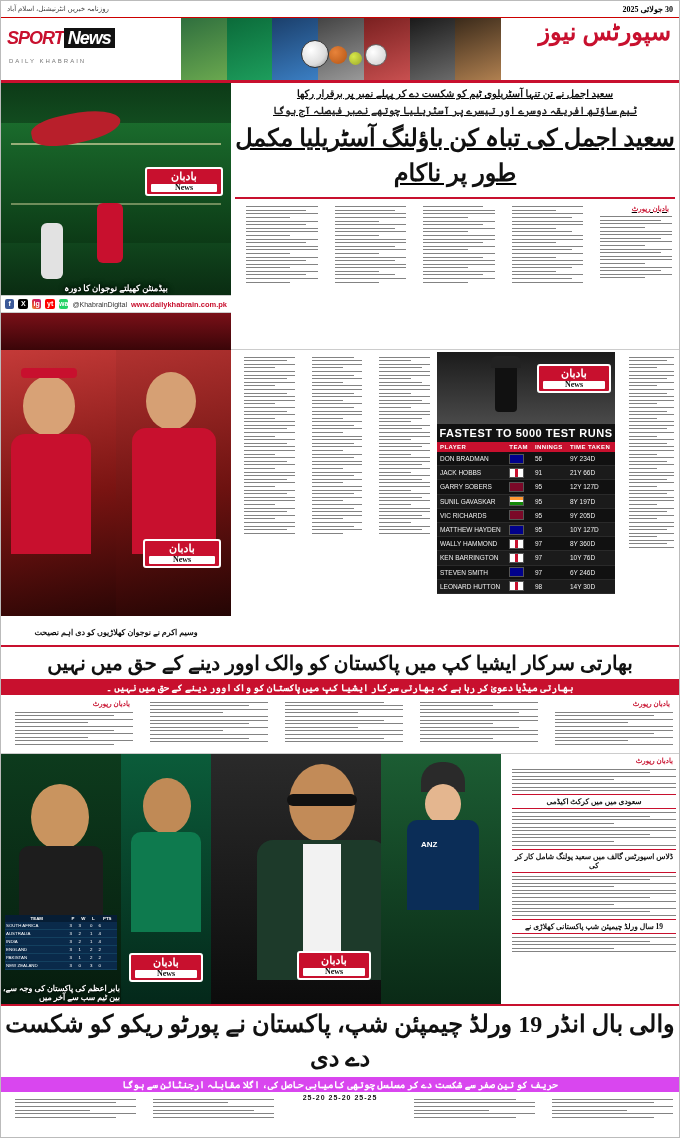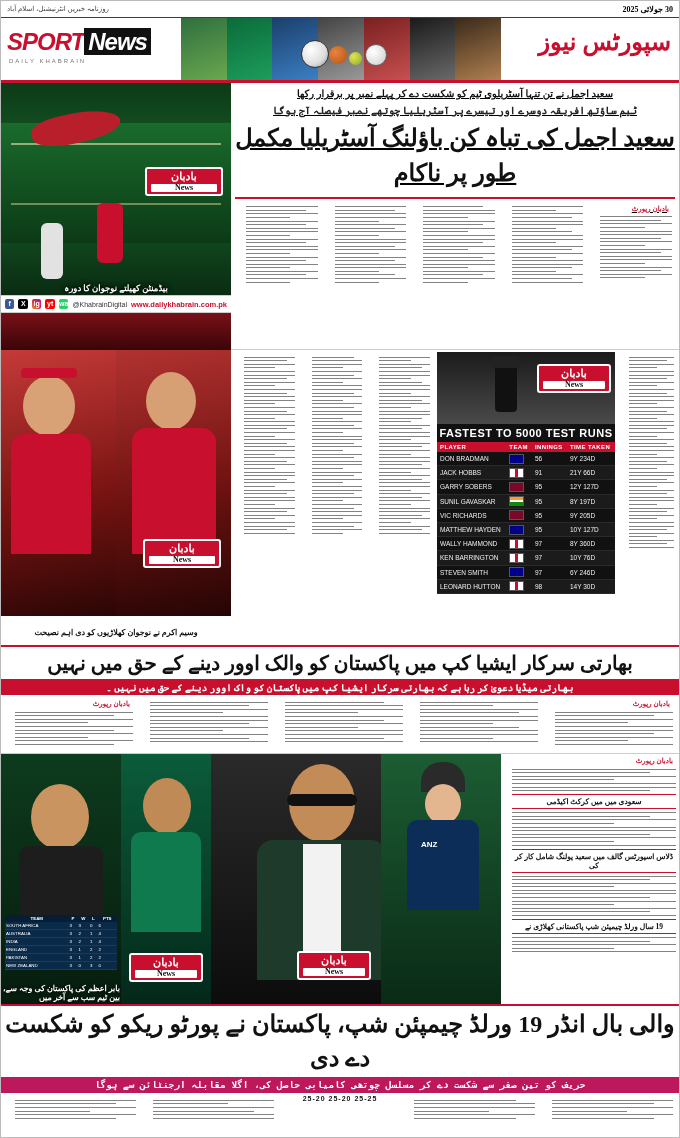--- a/index.html
+++ b/index.html
@@ -12,33 +12,33 @@
     height:16px;background:#ffffff;border-bottom:1px solid #c00;
     display:flex;align-items:center;justify-content:space-between;
     padding:0 6px;font-size:8px;color:#222;direction:rtl;
   }
   .topbar .date{font-weight:bold;color:#000;}
   .masthead{
     height:62px;position:relative;background:#ffffff;
     border-bottom:3px solid #c8102e;overflow:hidden;
   }
   .logo{
-    position:absolute;left:6px;top:10px;font-size:24px;font-weight:bold;
+    position:absolute;left:6px;top:10px;font-size:18px;font-weight:bold;
     letter-spacing:-1px;color:#111;
   }
   .logo .sport{color:#c8102e;font-style:italic;}
   .logo .news{
     background:#111;color:#fff;padding:0 4px;font-style:italic;
   }
   .logo-sub{
     position:absolute;left:8px;top:40px;font-size:6px;color:#777;
     letter-spacing:2px;
   }
   .mast-urdu{
-    position:absolute;right:8px;top:10px;font-size:24px;font-weight:bold;
+    position:absolute;right:8px;top:0;font-size:24px;font-weight:bold;
     color:#c8102e;direction:rtl;
   }
   .mast-photos{
     position:absolute;left:180px;top:0;width:320px;height:62px;
     display:flex;
   }
   .mp{flex:1;height:100%;}
   .mp1{background:linear-gradient(160deg,#2f6f3e,#6aa84f);}
   .mp2{background:linear-gradient(160deg,#0b6b3a,#1d9d5c);}
   .mp3{background:linear-gradient(160deg,#1b3f6b,#3b7fc4);}
@@ -847,21 +847,21 @@
         <i class="m"></i>
         <i class="l"></i>
         <i class="s"></i>
         <i class="l"></i>
     </div>
   </div>
 
   <div style="border-top:2px solid #c8102e;padding:2px 4px;">
     <div class="hl" style="font-size:24px;line-height:1.4;">والی بال انڈر 19 ورلڈ چیمپئن شپ، پاکستان نے پورٹو ریکو کو شکست دے دی</div>
   </div>
-  <div style="background:#be185d;color:#fff;text-align:center;direction:rtl;font-size:9.5px;font-weight:bold;padding:2px 4px;font-family:Liberation Mono, monospace;">حریف کو تین صفر سے شکست دے کر مسلسل چوتھی کامیابی حاصل کی، اگلا مقابلہ ارجنٹائن سے ہوگا</div>
+  <div style="background:#d946ef;color:#fff;text-align:center;direction:rtl;font-size:9.5px;font-weight:bold;padding:2px 4px;font-family:Liberation Serif, serif;">حریف کو تین صفر سے شکست دے کر مسلسل چوتھی کامیابی حاصل کی، اگلا مقابلہ ارجنٹائن سے ہوگا</div>
 
   <div style="display:flex;gap:3px;padding:2px 3px;">
     <div style="flex:1;" class="lines">
       <i class="l"></i>
         <i class="m"></i>
         <i class="l"></i>
         <i class="s"></i>
         <i class="l"></i>
         <i class="m"></i>
     </div>

